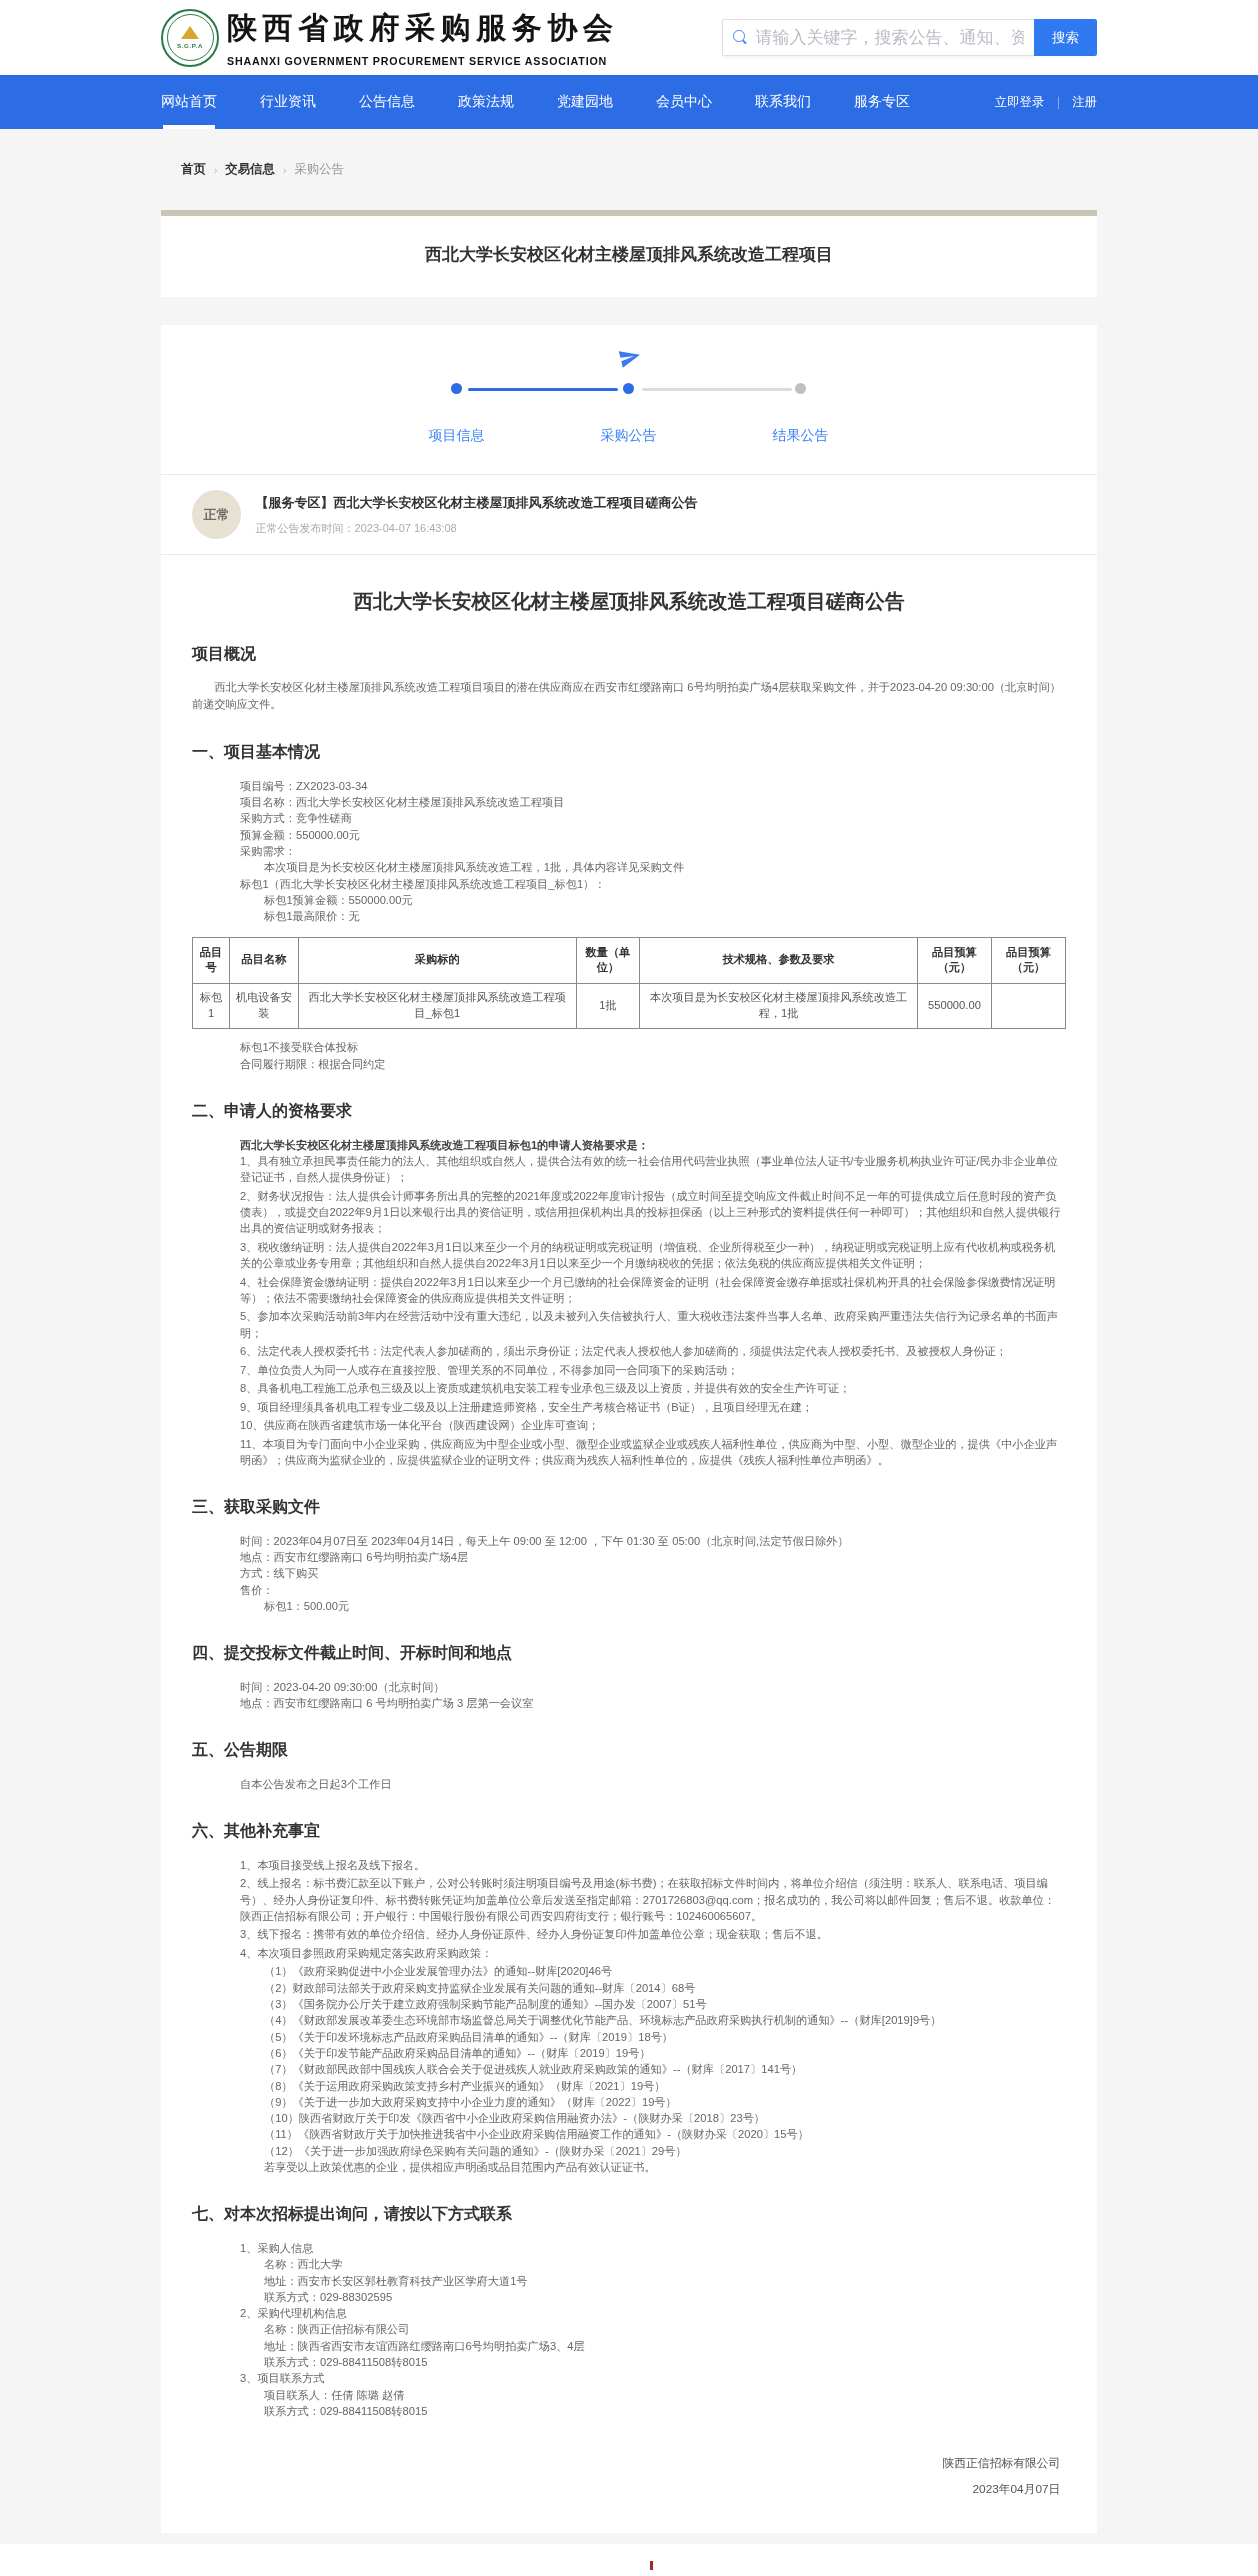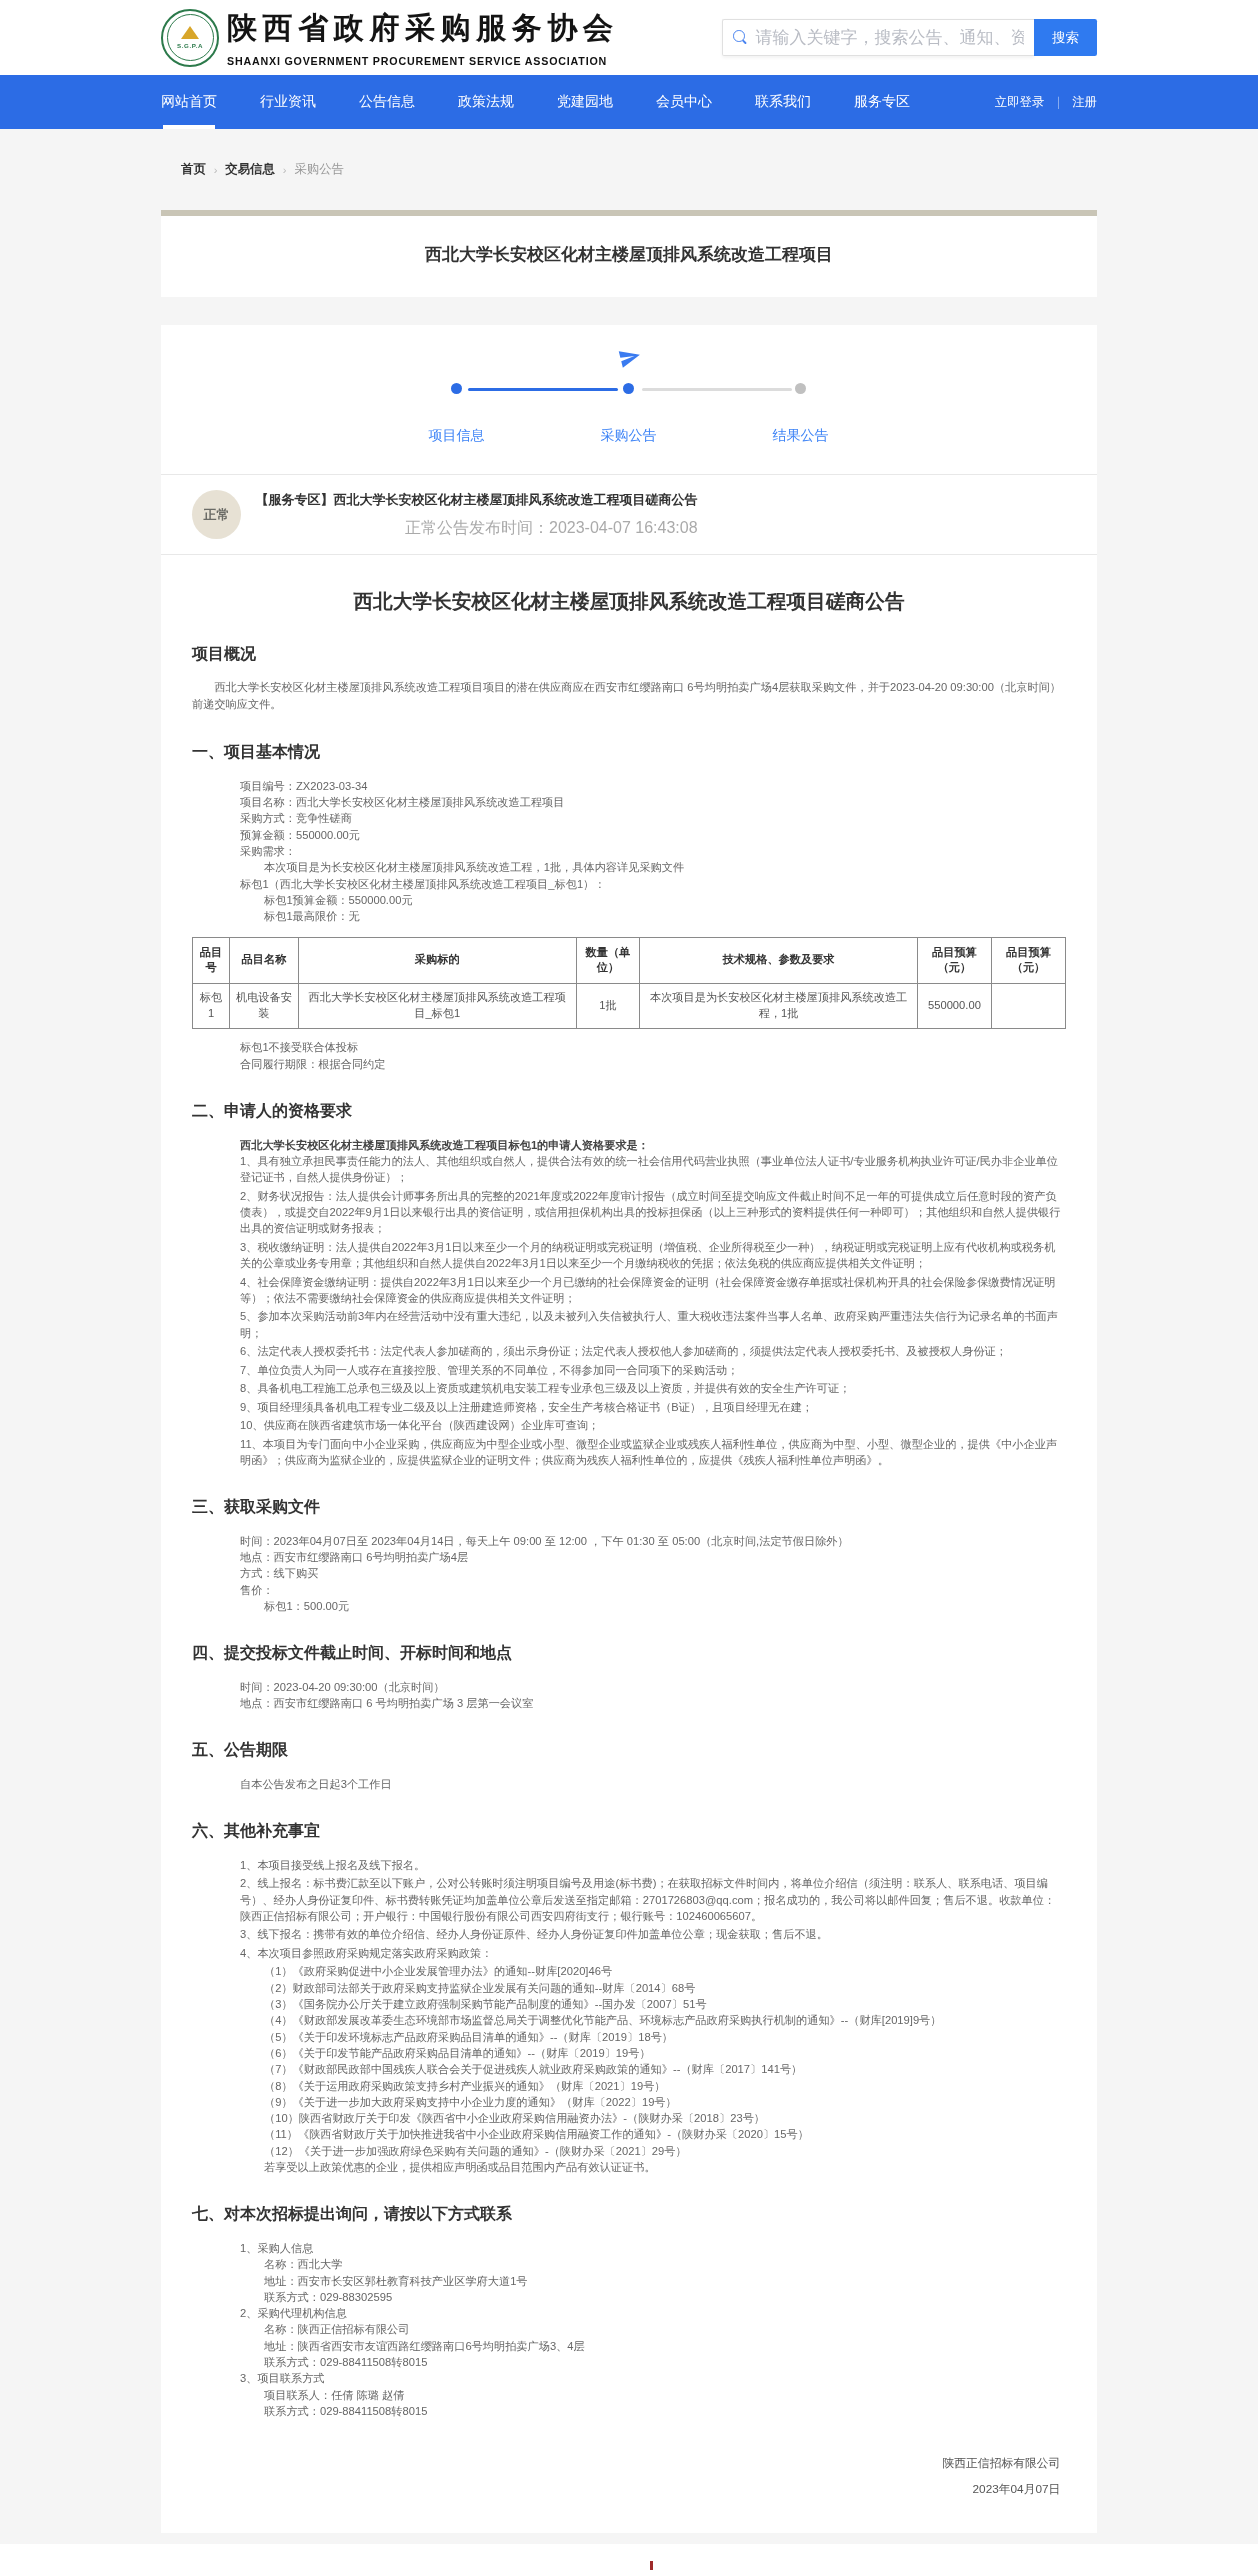--- a/index.html
+++ b/index.html
@@ -70,21 +70,21 @@
   .line2 { left:271px; width:150px; background:#dcdcdc; }
   .labels-row { display:flex; margin-top:33px; }
   .label-col { width:172px; text-align:center; font-size:14px; color:#3b82f6; }
 
   .notice-divider { border:none; border-top:0.6px solid #e8e8e8; margin:29px -31px 0 -31px; }
   .notice { display:flex; align-items:center; gap:14.6px; padding:14.6px 0; }
   .notice-badge { width:49px; height:49px; flex:none; background:#e7e1d4; border-radius:50%;
                   display:flex; align-items:center; justify-content:center; font-size:13px; color:#6b6b66; font-weight:bold; }
   .notice-main { display:flex; flex-direction:column; gap:9px; }
   .notice-title { font-size:13px; font-weight:bold; color:#333; cursor:pointer; }
-  .notice-time { font-size:16px; color:#aaa;text-align:right; }
+  .notice-time { font-size:11px; color:#aaa; }
 
   
   .article-title { text-align:center; font-size:19.7px; font-weight:bold; color:#333; margin:33px 0 26px 0; }
   .sec-h { font-size:16px; font-weight:bold; color:#333; margin:29px 0 14.6px 0; }
   .ln { font-size:11.2px; line-height:16.3px; color:#666; }
   .ind1 { padding-left:48px; }
   .ind2 { padding-left:72px; }
   .para { font-size:11.2px; line-height:17px; color:#666; text-indent:2em; }
   .bold-line { font-weight:bold; color:#444; }
   .item { font-size:11.2px; line-height:16.3px; color:#666; padding-left:48px; text-indent:0; margin-bottom:2.2px; }

